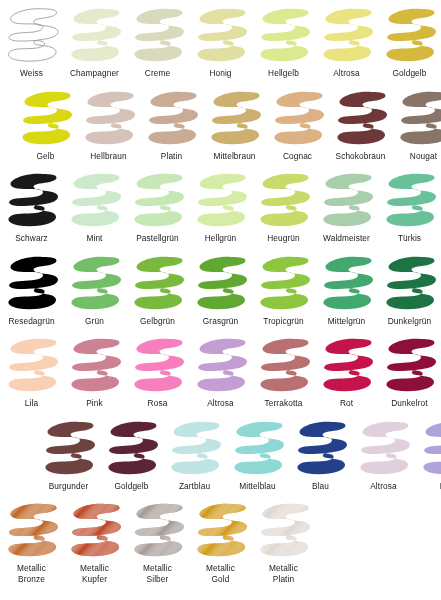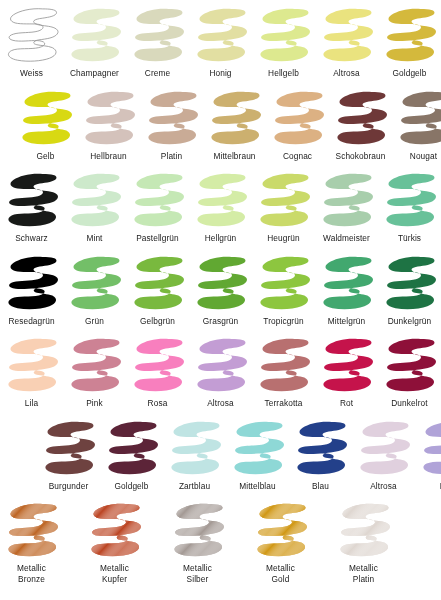--- a/index.html
+++ b/index.html
@@ -60,21 +60,21 @@
     white-space: normal;
     line-height: 11px;
   }
   
   .r0 { margin-top: 5px; }
   .r1 { margin-top: 9px; margin-left: 14px; }
   .r2 { margin-top: 9px; }
   .r3 { margin-top: 9px; }
   .r4 { margin-top: 9px; }
   .r5 { margin-top: 9px; padding-left: 37px; }
-  .r6 { margin-top: 9px; gap: 20px; }
+  .r6 { margin-top: 9px; }
 </style>
 </head>
 <body>
 
 <div id="chart">
     <div class="swatch-row r0">
       <div class="swatch-cell">
         <div class="swatch-art">
           <svg viewBox="0 0 62 62" width="60" height="62">
             <path d="M 42 3 C 30 2 18 5 12 9 C 6 13 9 17 16 18 C 24 19 33 18 38 19 C 44 20 44 24 37 26 C 30 28 18 27 12 29 C 5 31 6 35 14 36 C 22 37 33 35 39 36 C 46 37 46 41 38 43 C 30 45 16 43 10 46 C 4 49 6 54 16 56 C 27 58 41 57 49 54 C 57 51 58 46 52 43 C 47 41 40 41 36 40 C 31 39 32 36 38 35 C 46 34 54 33 57 29 C 60 25 55 22 48 21 C 42 20 37 20 34 18 C 31 16 33 14 39 13 C 46 12 54 11 56 8 C 58 4 51 3 42 3 Z" fill="#ffffff" stroke="#9a9a9a" stroke-width="0.9"></path>

